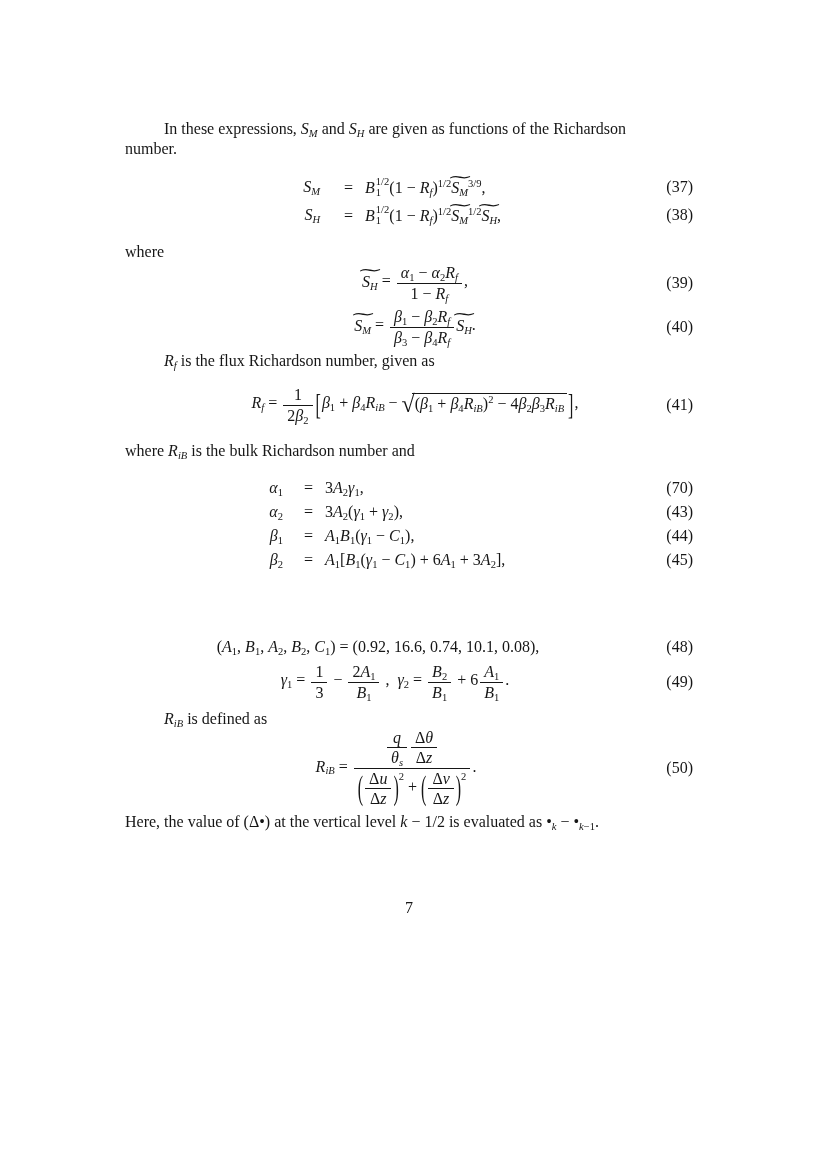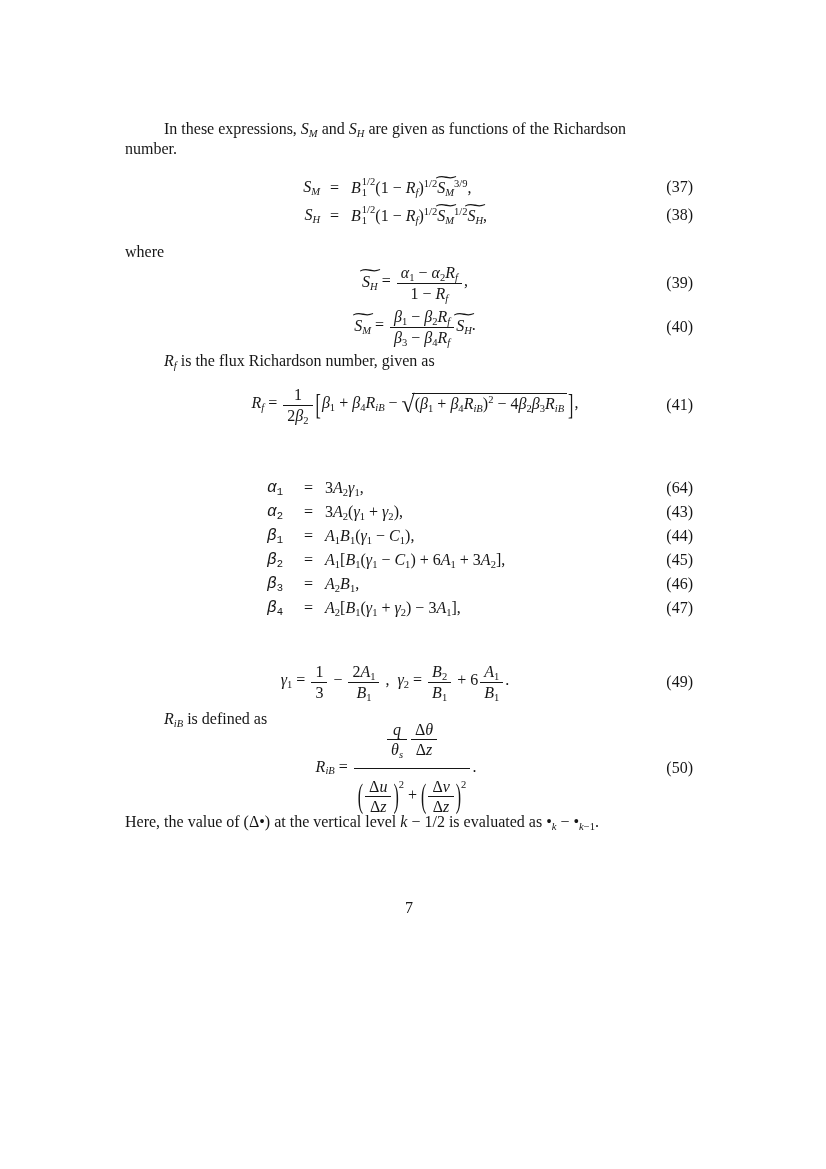--- a/index.html
+++ b/index.html
@@ -12,38 +12,38 @@
 
   
   .para { position:absolute; left:0; right:-60px; margin:0; line-height:20px; white-space:nowrap; }
   .indent { text-indent:39px; }
 
   
   .eq { position:absolute; left:0; right:0; display:flex; align-items:center; }
   .eq.centered { justify-content:center; padding-left:12px; }
   .eq.aligned  { justify-content:flex-start;align-items:center; }
   .l2 { flex:none; text-align:right; }
-  .r2 { flex:none; margin-left:10px; white-space:nowrap; }
+  .r2 { flex:none; margin-left:24px; white-space:nowrap; }
   .g37 .l2 { width:195px; }
-  .g42 .l2 { width:158px;font-family:Liberation Mono, monospace; }
+  .g42 .l2 { width:158px; }
   .g42 .r2 { margin-left:21px; }
   .body { white-space:nowrap; }
   .no { position:absolute; right:0; top:50%; transform:translateY(-50%); font-style:normal; }
 
   
   i { font-style:italic; }
   sub { font-size:0.66em; vertical-align:-0.25em; line-height:0; }
   sup { font-size:0.66em; vertical-align:0.55em; line-height:0; }
   .hs { font-size:0.66em; vertical-align:1.15em; line-height:0; }
   
   .ss { display:inline-block; font-size:0.66em; line-height:1.05; text-align:left;
         vertical-align:-0.3em; padding-left:1px; }
   .ss > span { display:block; }
   
-  .fr { display:inline-block; vertical-align:middle; text-align:center; margin:8px 2px; }
+  .fr { display:inline-block; vertical-align:middle; text-align:center; margin:0 2px; }
   .fr > .nu, .fr > .de { display:block; line-height:1.2; padding:0 4px; }
   .fr > .de { border-top:1px solid currentColor; }
   
   .wt { display:inline-block; position:relative; }
   .wt > .tl { position:absolute; left:50%; top:-0.68em;
               transform:translateX(-50%) scaleX(2.1); font-size:0.95em; line-height:1; }
   
   .sq-rd { display:inline-block; font-size:1.5em; line-height:0.8; vertical-align:-0.12em; margin-right:-3px; }
   .sq-ct { display:inline-block; border-top:1.3px solid currentColor; padding:1px 3px 0 3px; line-height:1.15; }
   
@@ -82,52 +82,47 @@
       <span class="no">(40)</span>
     </div>
 
     <p class="para indent" style="top:351px"><i>R</i><sub><i>f</i></sub> is the flux Richardson number, given as</p>
 
     <div class="eq centered" style="top:377px;height:56px">
       <span class="body"><i>R</i><sub><i>f</i></sub> = <span class="fr"><span class="nu">1</span><span class="de">2<i>β</i><sub>2</sub></span></span><span class="bk">[</span><i>β</i><sub>1</sub> + <i>β</i><sub>4</sub><i>R</i><sub><i>iB</i></sub> − <span class="sq-rd">√</span><span class="sq-ct">(<i>β</i><sub>1</sub> + <i>β</i><sub>4</sub><i>R</i><sub><i>iB</i></sub>)<sup>2</sup> − 4<i>β</i><sub>2</sub><i>β</i><sub>3</sub><i>R</i><sub><i>iB</i></sub></span><span class="bk">]</span>,</span>
       <span class="no">(41)</span>
     </div>
 
+    <p class="para" style="top:441px">where <i>R</i><sub><i>iB</i></sub> is the bulk Richardson number and</p>
 
     <div class="eq aligned g42" style="top:476px;height:24px">
       <span class="l2"><i>α</i><sub>1</sub></span>
       <span class="r2">=&nbsp;&nbsp;&nbsp;3<i>A</i><sub>2</sub><i>γ</i><sub>1</sub>,</span>
-      <span class="no">(64)</span>
+      <span class="no">(70)</span>
     </div>
     <div class="eq aligned g42" style="top:500px;height:24px">
       <span class="l2"><i>α</i><sub>2</sub></span>
       <span class="r2">=&nbsp;&nbsp;&nbsp;3<i>A</i><sub>2</sub>(<i>γ</i><sub>1</sub> + <i>γ</i><sub>2</sub>),</span>
       <span class="no">(43)</span>
     </div>
     <div class="eq aligned g42" style="top:524px;height:24px">
       <span class="l2"><i>β</i><sub>1</sub></span>
       <span class="r2">=&nbsp;&nbsp;&nbsp;<i>A</i><sub>1</sub><i>B</i><sub>1</sub>(<i>γ</i><sub>1</sub> − <i>C</i><sub>1</sub>),</span>
       <span class="no">(44)</span>
     </div>
     <div class="eq aligned g42" style="top:548px;height:24px">
       <span class="l2"><i>β</i><sub>2</sub></span>
       <span class="r2">=&nbsp;&nbsp;&nbsp;<i>A</i><sub>1</sub>[<i>B</i><sub>1</sub>(<i>γ</i><sub>1</sub> − <i>C</i><sub>1</sub>) + 6<i>A</i><sub>1</sub> + 3<i>A</i><sub>2</sub>],</span>
       <span class="no">(45)</span>
     </div>
-    <div class="eq aligned g42" style="top:572px;height:24px">
-      <span class="l2"><i>β</i><sub>3</sub></span>
-      <span class="r2">=&nbsp;&nbsp;&nbsp;<i>A</i><sub>2</sub><i>B</i><sub>1</sub>,</span>
-      <span class="no">(46)</span>
+
+    <div class="eq centered" style="top:635px;height:24px;padding-right:74px">
+      <span class="body">(<i>A</i><sub>1</sub>, <i>B</i><sub>1</sub>, <i>A</i><sub>2</sub>, <i>B</i><sub>2</sub>, <i>C</i><sub>1</sub>) = (0.92, 16.6, 0.74, 10.1, 0.08),</span>
+      <span class="no">(48)</span>
     </div>
-    <div class="eq aligned g42" style="top:596px;height:24px">
-      <span class="l2"><i>β</i><sub>4</sub></span>
-      <span class="r2">=&nbsp;&nbsp;&nbsp;<i>A</i><sub>2</sub>[<i>B</i><sub>1</sub>(<i>γ</i><sub>1</sub> + <i>γ</i><sub>2</sub>) − 3<i>A</i><sub>1</sub>],</span>
-      <span class="no">(47)</span>
-    </div>
-
     <div class="eq centered" style="top:656px;height:52px;padding-right:40px">
       <span class="body"><i>γ</i><sub>1</sub> = <span class="fr"><span class="nu">1</span><span class="de">3</span></span> − <span class="fr"><span class="nu">2<i>A</i><sub>1</sub></span><span class="de"><i>B</i><sub>1</sub></span></span> , &nbsp;<i>γ</i><sub>2</sub> = <span class="fr"><span class="nu"><i>B</i><sub>2</sub></span><span class="de"><i>B</i><sub>1</sub></span></span> + 6<span class="fr"><span class="nu"><i>A</i><sub>1</sub></span><span class="de"><i>B</i><sub>1</sub></span></span>.</span>
       <span class="no">(49)</span>
     </div>
 
     <p class="para indent" style="top:709px"><i>R</i><sub><i>iB</i></sub> is defined as</p>
 
     <div class="eq centered" style="top:720px;height:96px;padding-right:38px">
       <span class="body"><i>R</i><sub><i>iB</i></sub> = <span class="fr"><span class="nu"><span class="fr"><span class="nu"><i>q</i></span><span class="de"><i>θ</i><sub><i>s</i></sub></span></span><span class="fr"><span class="nu">Δ<i>θ</i></span><span class="de">Δ<i>z</i></span></span></span><span class="de"><span class="bp">(</span><span class="fr"><span class="nu">Δ<i>u</i></span><span class="de">Δ<i>z</i></span></span><span class="bp">)</span><sup class="hs">2</sup> + <span class="bp">(</span><span class="fr"><span class="nu">Δ<i>v</i></span><span class="de">Δ<i>z</i></span></span><span class="bp">)</span><sup class="hs">2</sup></span></span>.</span>
       <span class="no">(50)</span>

